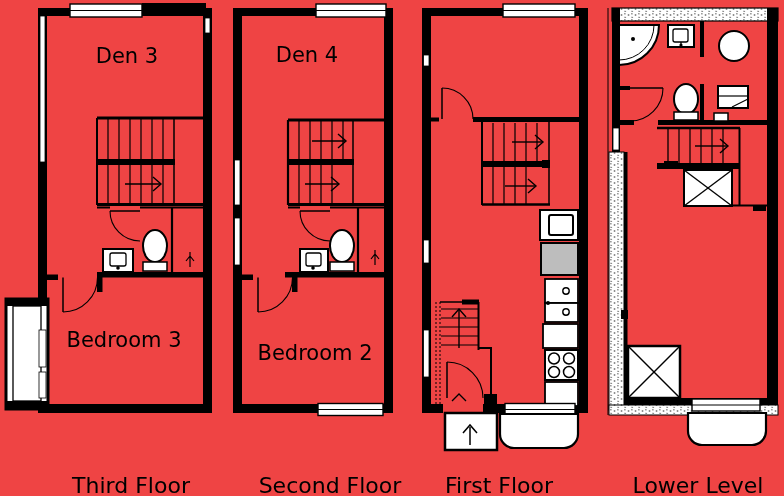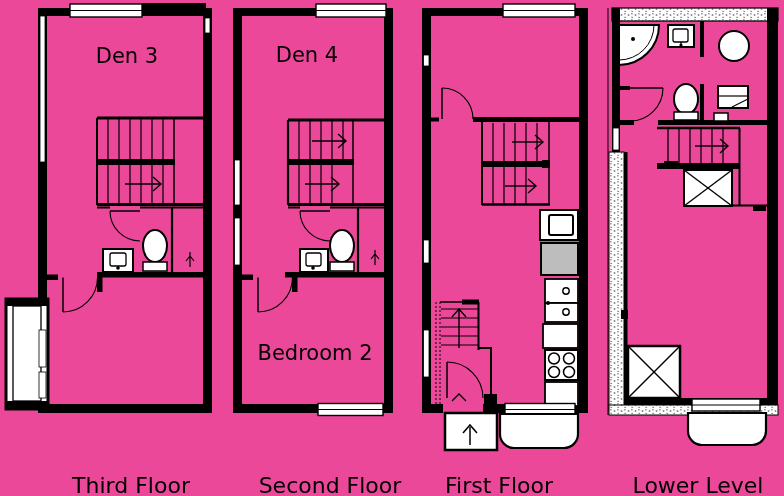--- a/index.html
+++ b/index.html
@@ -1,16 +1,16 @@
 <!DOCTYPE html>
 <html><head>
 <meta charset="utf-8">
 <style>
   html,body{margin:0;padding:0;background:#fff;}
-  .canvas{position:relative;width:784px;height:496px;background:#ec4899;overflow:hidden;
+  .canvas{position:relative;width:784px;height:496px;background:#ef4444;overflow:hidden;
           font-family:"DejaVu Sans","Liberation Sans",sans-serif;}
   .plansvg{position:absolute;left:0;top:0;}
   .room-label{position:absolute;text-align:center;font-size:21px;color:#000;white-space:nowrap;}
   .caption{position:absolute;text-align:center;font-size:22px;color:#000;white-space:nowrap;}
   .wall{fill:#000;stroke:none;}
   .ln{stroke:#000;fill:none;}
   .fx{stroke:#000;fill:#fff;}
   .win{fill:#fff;stroke:#000;stroke-width:1.4;}
 </style>
 </head>
@@ -315,20 +315,21 @@
       <rect class="wall" x="753" y="205" width="13" height="6"></rect>
       <g>
         <rect class="fx" x="628" y="346" width="52" height="52" stroke-width="2.5"></rect>
         <line class="ln" x1="628" y1="346" x2="680" y2="398" stroke-width="1.5"></line>
         <line class="ln" x1="680" y1="346" x2="628" y2="398" stroke-width="1.5"></line>
       </g>
     </g>
   </svg>
 
   <div class="room-label" style="left:47px;top:44px;width:160px;">Den 3</div>
+  <div class="room-label" style="left:44px;top:328px;width:160px;">Bedroom 3</div>
   <div class="room-label" style="left:227px;top:43px;width:160px;">Den 4</div>
   <div class="room-label" style="left:235px;top:341px;width:160px;">Bedroom 2</div>
 
   <div class="caption" style="left:51px;top:473px;width:160px;">Third Floor</div>
   <div class="caption" style="left:250px;top:473px;width:160px;">Second Floor</div>
   <div class="caption" style="left:419px;top:473px;width:160px;">First Floor</div>
   <div class="caption" style="left:618px;top:473px;width:160px;">Lower Level</div>
 </div>
 
 </body></html>

